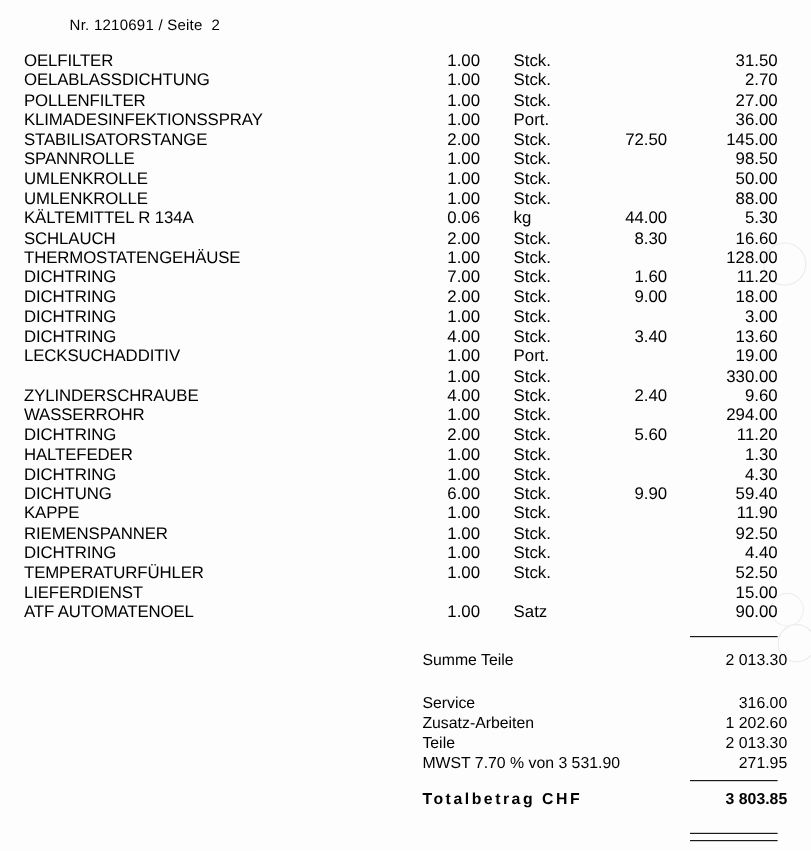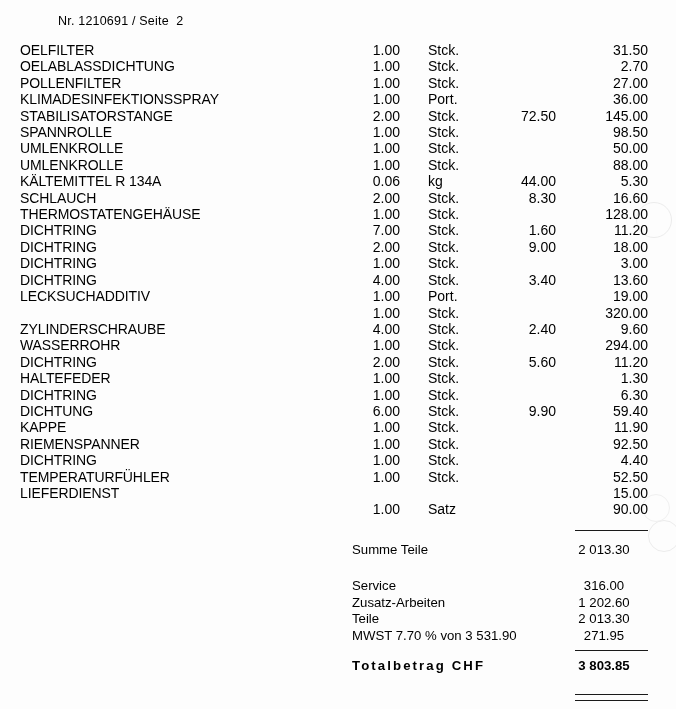--- a/index.html
+++ b/index.html
@@ -120,24 +120,24 @@
     white-space: nowrap;
     width: 676px;
   }
   .t-label {
     position: absolute;
     left: 352px;
     top: 0;
   }
   .t-value {
     position: absolute;
-    left: 564px;
+    left: 576px;
     width: 80px;
     top: 0;
-    text-align: center;
+    text-align: right;
   }
 
   .r-summe   { top: 18px; padding-left: 19px; }
   .r-service { top: 54px; text-decoration: underline; }
   .r-zusatz  { top: 70.5px; }
   .r-teile   { top: 87px; }
   .r-mwst    { top: 103.5px; }
   .r-total   { top: 134px; padding-left: 14px; }
 
   .r-total .t-label {
@@ -269,21 +269,21 @@
         <span class="c-desc">LECKSUCHADDITIV</span>
         <span class="c-qty">1.00</span>
         <span class="c-unit">Port.</span>
         <span class="c-price"></span>
         <span class="c-amount">19.00</span>
       </div>
       <div class="row">
         <span class="c-qty">1.00</span>
         <span class="c-unit">Stck.</span>
         <span class="c-price"></span>
-        <span class="c-amount">320.00</span>
+        <span class="c-amount">330.00</span>
       </div>
       <div class="row">
         <span class="c-desc">ZYLINDERSCHRAUBE</span>
         <span class="c-qty">4.00</span>
         <span class="c-unit">Stck.</span>
         <span class="c-price">2.40</span>
         <span class="c-amount">9.60</span>
       </div>
       <div class="row">
         <span class="c-desc">WASSERROHR</span>
@@ -304,21 +304,21 @@
         <span class="c-qty">1.00</span>
         <span class="c-unit">Stck.</span>
         <span class="c-price"></span>
         <span class="c-amount">1.30</span>
       </div>
       <div class="row">
         <span class="c-desc">DICHTRING</span>
         <span class="c-qty">1.00</span>
         <span class="c-unit">Stck.</span>
         <span class="c-price"></span>
-        <span class="c-amount">6.30</span>
+        <span class="c-amount">4.30</span>
       </div>
       <div class="row">
         <span class="c-desc">DICHTUNG</span>
         <span class="c-qty">6.00</span>
         <span class="c-unit">Stck.</span>
         <span class="c-price">9.90</span>
         <span class="c-amount">59.40</span>
       </div>
       <div class="row">
         <span class="c-desc">KAPPE</span>
@@ -349,20 +349,21 @@
         <span class="c-amount">52.50</span>
       </div>
       <div class="row">
         <span class="c-desc">LIEFERDIENST</span>
         <span class="c-qty"></span>
         <span class="c-unit"></span>
         <span class="c-price"></span>
         <span class="c-amount">15.00</span>
       </div>
       <div class="row">
+        <span class="c-desc">ATF AUTOMATENOEL</span>
         <span class="c-qty">1.00</span>
         <span class="c-unit">Satz</span>
         <span class="c-price"></span>
         <span class="c-amount">90.00</span>
       </div>
     </div>
 
   <div class="totals">
 
     <div class="rule rule-top"></div>

